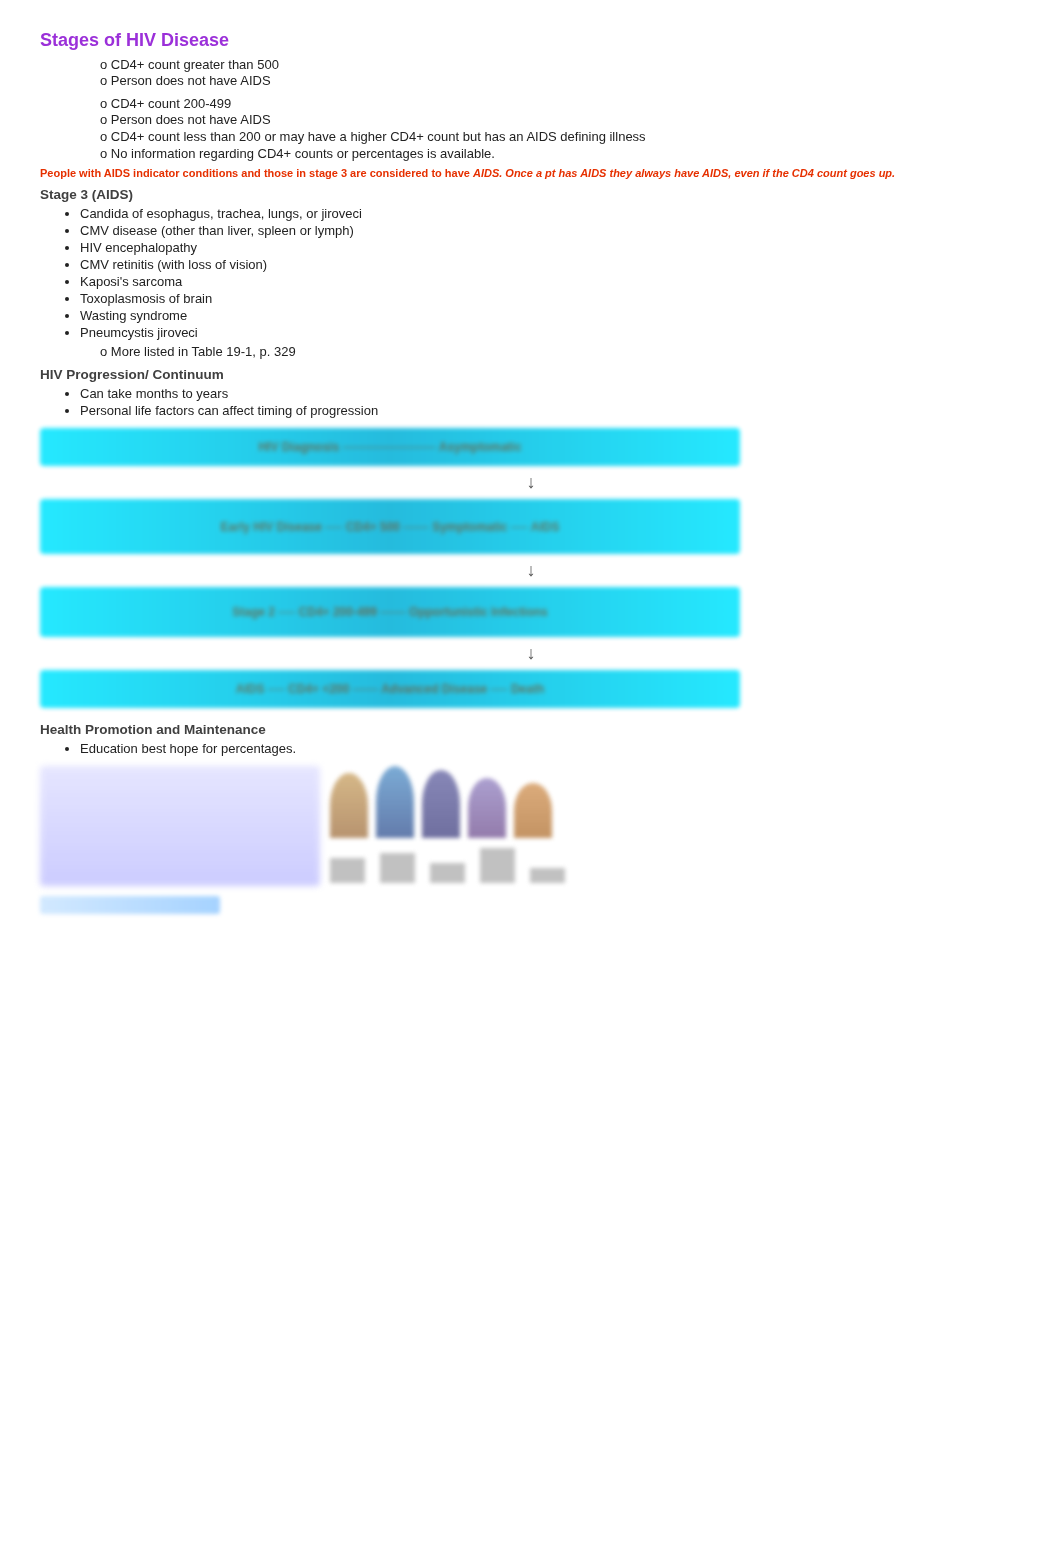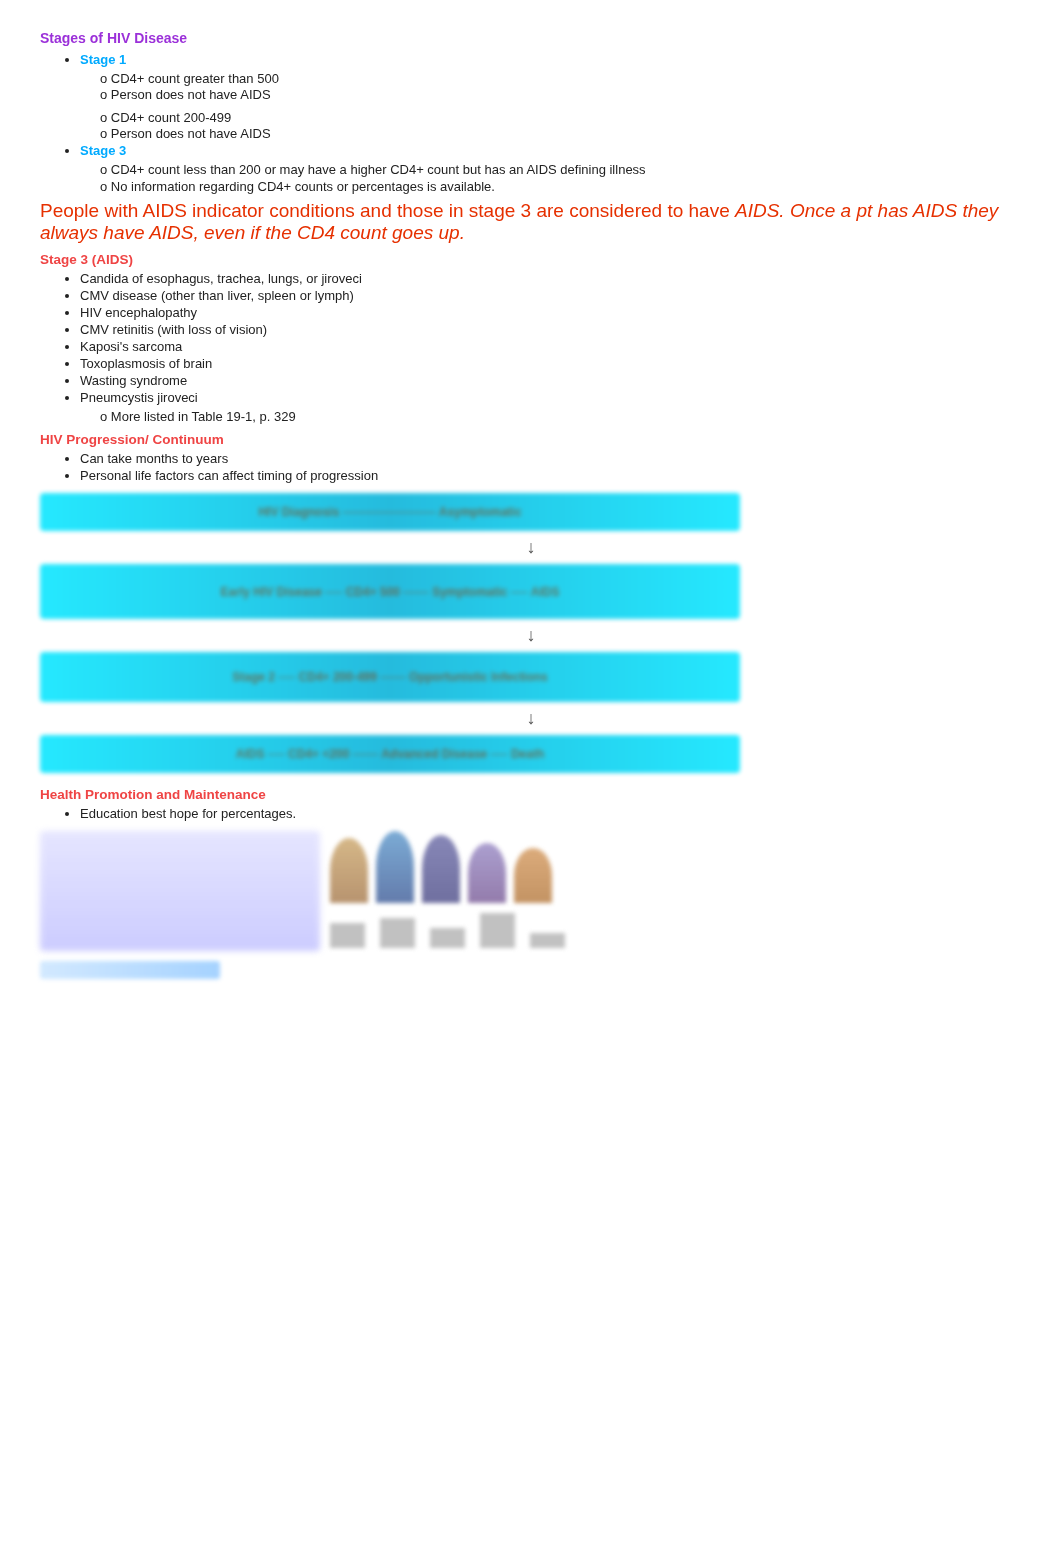--- a/index.html
+++ b/index.html
@@ -9,38 +9,38 @@
       font-size: 13px;
       color: #222;
       padding: 30px 40px;
       width: 1062px;
       min-height: 1556px;
     }
 
     .section-title {
       color: #9b30d9;
       font-weight: bold;
-      font-size: 14px;
+      font-size: 18px;
       margin-bottom: 6px;
     }
 
     .stage-title {
       color: #00aaff;
       font-weight: bold;
     }
 
     .red-heading {
       color: #e63000;
-      font-size: 19px;
-      font-weight: normal;
+      font-size: 11px;
+      font-weight: bold;
       margin: 6px 0 2px 0;
     }
 
     .green-heading {
-      color: #ef4444;
+      color: #404040;
       font-weight: bold;
       font-size: 13.5px;
       margin: 8px 0 4px 0;
     }
 
     .bullet-list {
       list-style: disc;
       margin-left: 40px;
       margin-bottom: 4px;
     }
@@ -175,38 +175,32 @@
     .block3 { height: 50px; width: 700px; }
     .block4 { height: 38px; width: 700px; }
   </style>
 </head>
 <body>
 
 <div class="main-content">
 
   <div class="section-title">Stages of HIV Disease</div>
 
-  <ul class="bullet-list">
-    <li><span class="stage-title">Stage 1</span></li>
-  </ul>
   <ul class="sub-list">
     <li>CD4+ count greater than 500</li>
     <li>Person does not have AIDS</li>
   </ul>
 
   <div class="spacer"></div>
 
   <ul class="sub-list">
     <li>CD4+ count 200-499</li>
     <li>Person does not have AIDS</li>
   </ul>
 
-  <ul class="bullet-list">
-    <li><span class="stage-title">Stage 3</span></li>
-  </ul>
   <ul class="sub-list">
     <li>CD4+ count less than 200 or may have a higher CD4+ count but has an AIDS defining illness</li>
   </ul>
 
   <ul class="sub-list">
     <li>No information regarding CD4+ counts or percentages is available.</li>
   </ul>
 
   <p class="red-heading">
     <span>People with AIDS indicator conditions and those in stage 3 are considered to have </span><span class="italic">AIDS. Once a pt has AIDS they always have AIDS, even if the CD4 count goes up.</span>

